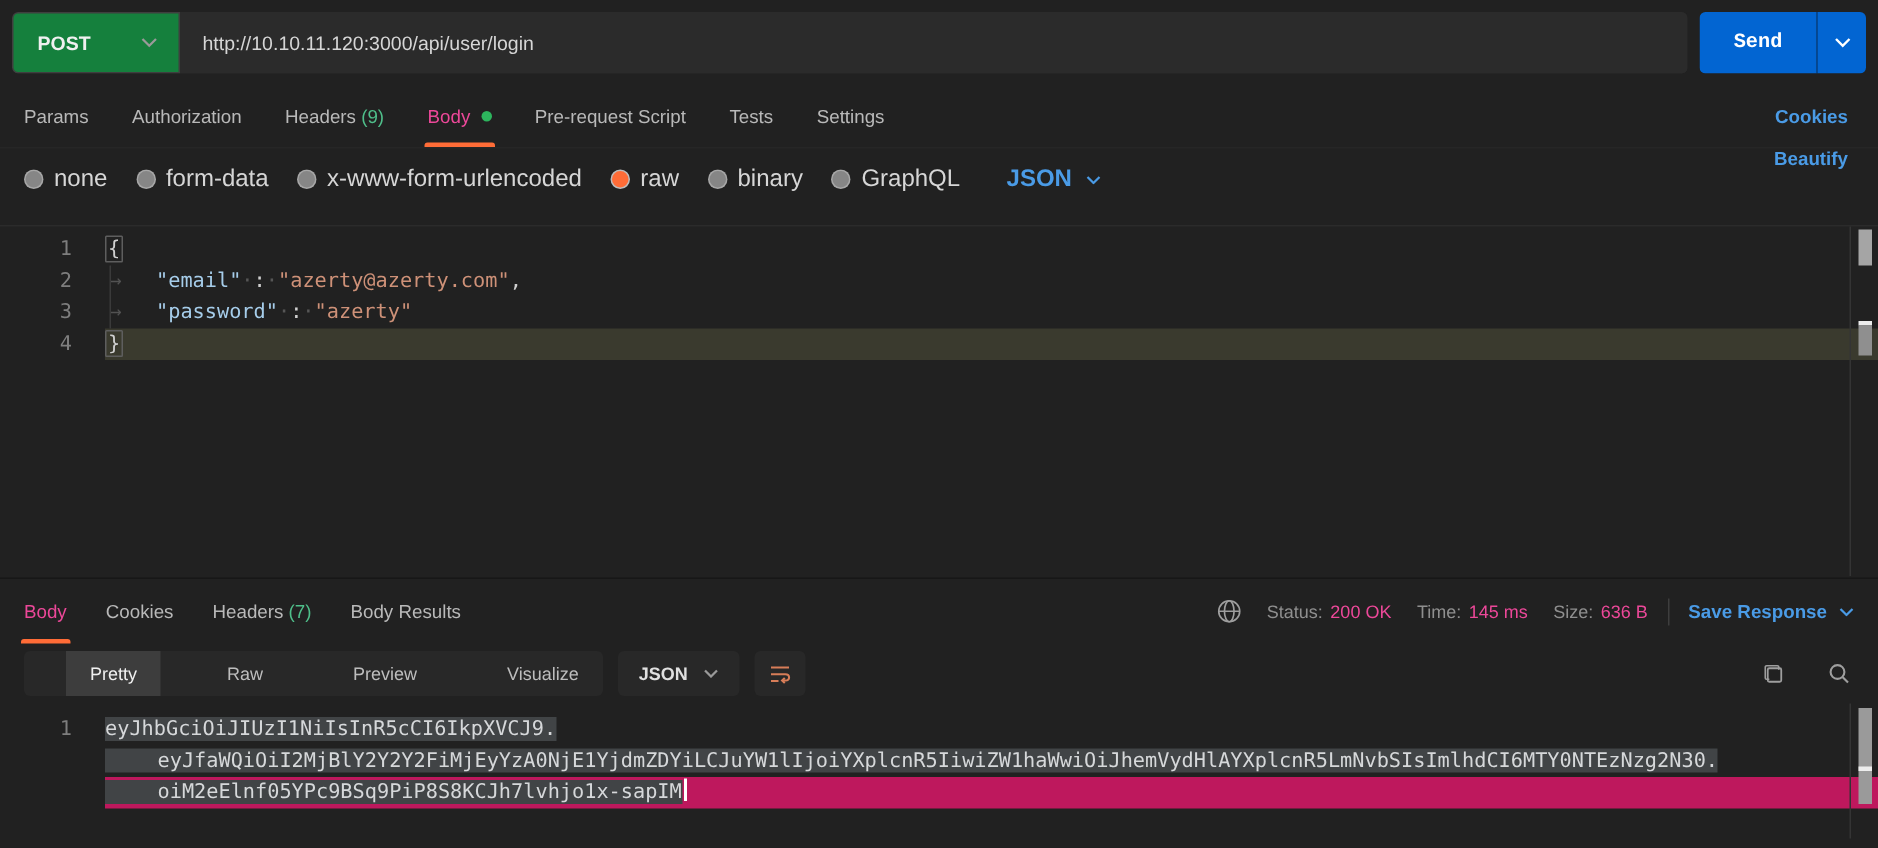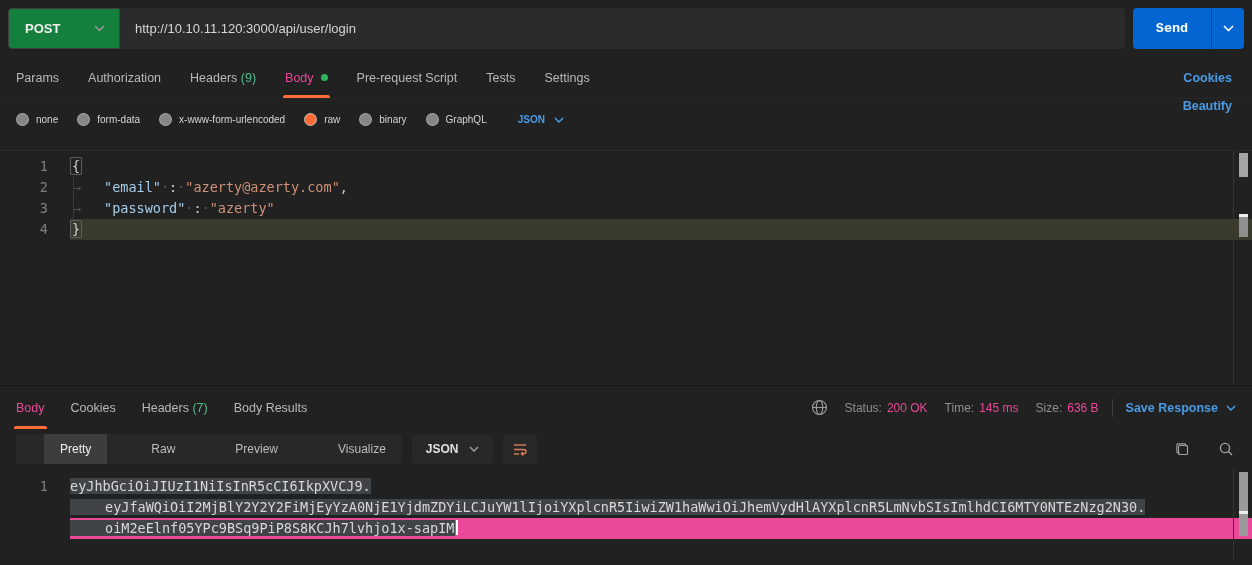--- a/index.html
+++ b/index.html
@@ -33,21 +33,21 @@
   .tab-underline { position:absolute; left:-2px; right:-2px; bottom:0; height:3px;
                    background:#ff6c37; border-radius:2px 2px 0 0; }
   .dot-green { width:7px; height:7px; border-radius:50%; background:#2db55d; }
   .cnt { color:#4fbe8a; }
   .link { color:#4a9be6; font-weight:600; font-size:12.5px; cursor:pointer; }
   .cookies-link { position:absolute; right:20px; top:57px; height:42px; display:flex; align-items:center; }
   .beautify-link { position:absolute; right:20px; top:99px; height:41px; display:flex; align-items:flex-start; }
 
   
   .type-row { position:absolute; top:99px; left:0; right:0; height:41px; display:flex;
-              align-items:center; padding-left:16px; gap:19px; font-size:10px; color:#d6d6d6; }
+              align-items:center; padding-left:16px; gap:19px; font-size:16px; color:#d6d6d6; }
   .radio-item { display:flex; align-items:center; gap:7px; cursor:pointer; }
   .radio { width:13px; height:13px; border-radius:50%; background:#868686; border:1px solid rgba(255,255,255,.28); }
   .radio.sel { background:#ff6c37; border:1.5px solid #bcbcbc; }
   .json-select { display:flex; align-items:center; gap:9px; color:#4a9be6; font-weight:600;
                  margin-left:12px; cursor:pointer; }
 
   
   .editor { position:absolute; top:150px; left:0; right:0; height:234px; border-top:1px solid #2b2b2b;
             font-family:"DejaVu Sans Mono", monospace; font-size:13.5px; line-height:21px; padding-top:5px; }
   .eline { display:flex; height:21px; }
@@ -85,21 +85,21 @@
   .wrap-btn { width:34px; height:30px; background:#282828; border-radius:4px; display:flex;
               align-items:center; justify-content:center; cursor:pointer; }
   .resp-icons { position:absolute; right:18px; top:0; height:40px; display:flex; align-items:center; gap:28px; }
   .icon-btn { cursor:pointer; }
 
   .resp-body { position:relative; height:90px; font-family:"DejaVu Sans Mono", monospace;
                font-size:13.5px; line-height:21px; padding-top:7px; }
   .rline { display:flex; height:21px; }
   .rgut { width:70px; padding-right:22px; text-align:right; color:#7e7e7e; }
   .rcode { flex:1; white-space:pre; color:#d6d8da; }
-  .rcode.olive { background:#ec4899; }
+  .rcode.olive { background:#be185d; }
   .selhl { background:#414446; }
   .rindent { display:inline-block; width:35px; }
   .text-cursor { display:inline-block; width:2px; height:15px; background:#ffffff; vertical-align:-2px; margin-left:1px; }
 </style>
 </head>
 <body>
 
 <div class="topbar">
   <div class="method-url">
     <div class="method">

